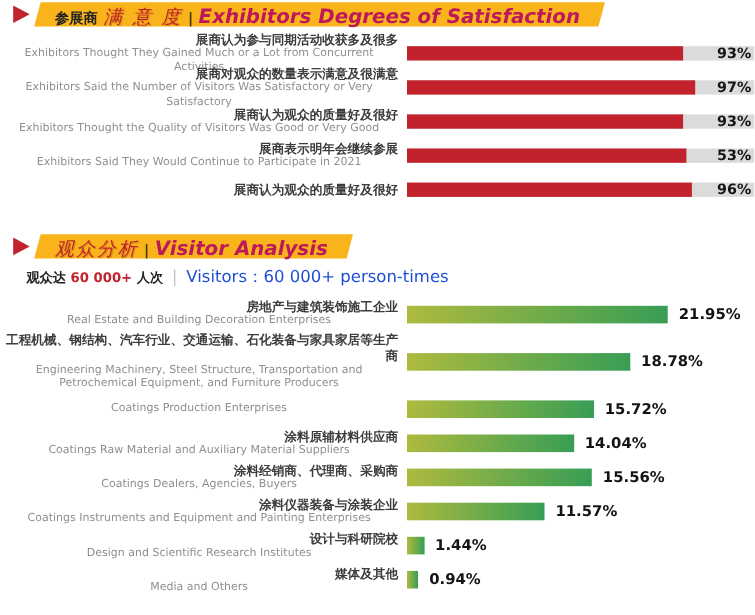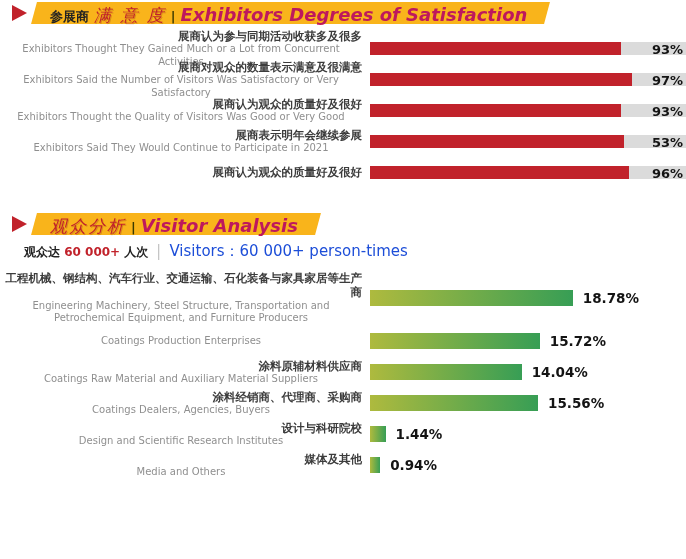--- a/index.html
+++ b/index.html
@@ -135,20 +135,28 @@
         <span class="divider">|</span>
         <span class="en-title">Visitor Analysis</span>
       </span>
     </header>
     <div class="subtitle">
       <span class="sub-cn"><span>观众达 </span><span class="sub-hl">60 000+</span><span> 人次</span></span>
       <span class="sub-bar">|</span>
       <span class="sub-en">Visitors：60 000+ person-times</span>
     </div>
     <div class="rows" id="vis-rows">
+  <div class="row vis-row">
+    <div class="lbl">
+      <div class="cn">房地产与建筑装饰施工企业</div>
+      <div class="en">Real Estate and Building Decoration Enterprises</div>
+    </div>
+    <div class="gbar" style="width: 237.06px;"></div>
+    <div class="pct">21.95%</div>
+  </div>
 
   <div class="row vis-row">
     <div class="lbl">
       <div class="cn">工程机械、钢结构、汽车行业、交通运输、石化装备与家具家居等生产商</div>
       <div class="en">Engineering Machinery, Steel Structure, Transportation and Petrochemical Equipment, and Furniture Producers</div>
     </div>
     <div class="gbar" style="width: 202.824px;"></div>
     <div class="pct">18.78%</div>
   </div>
 
@@ -171,20 +179,28 @@
 
   <div class="row vis-row">
     <div class="lbl">
       <div class="cn">涂料经销商、代理商、采购商</div>
       <div class="en">Coatings Dealers, Agencies, Buyers</div>
     </div>
     <div class="gbar" style="width: 168.048px;"></div>
     <div class="pct">15.56%</div>
   </div>
 
+  <div class="row vis-row">
+    <div class="lbl">
+      <div class="cn">涂料仪器装备与涂装企业</div>
+      <div class="en">Coatings Instruments and Equipment and Painting Enterprises</div>
+    </div>
+    <div class="gbar" style="width: 124.956px;"></div>
+    <div class="pct">11.57%</div>
+  </div>
 
   <div class="row vis-row">
     <div class="lbl">
       <div class="cn">设计与科研院校</div>
       <div class="en">Design and Scientific Research Institutes</div>
     </div>
     <div class="gbar" style="width: 15.552px;"></div>
     <div class="pct">1.44%</div>
   </div>
 

